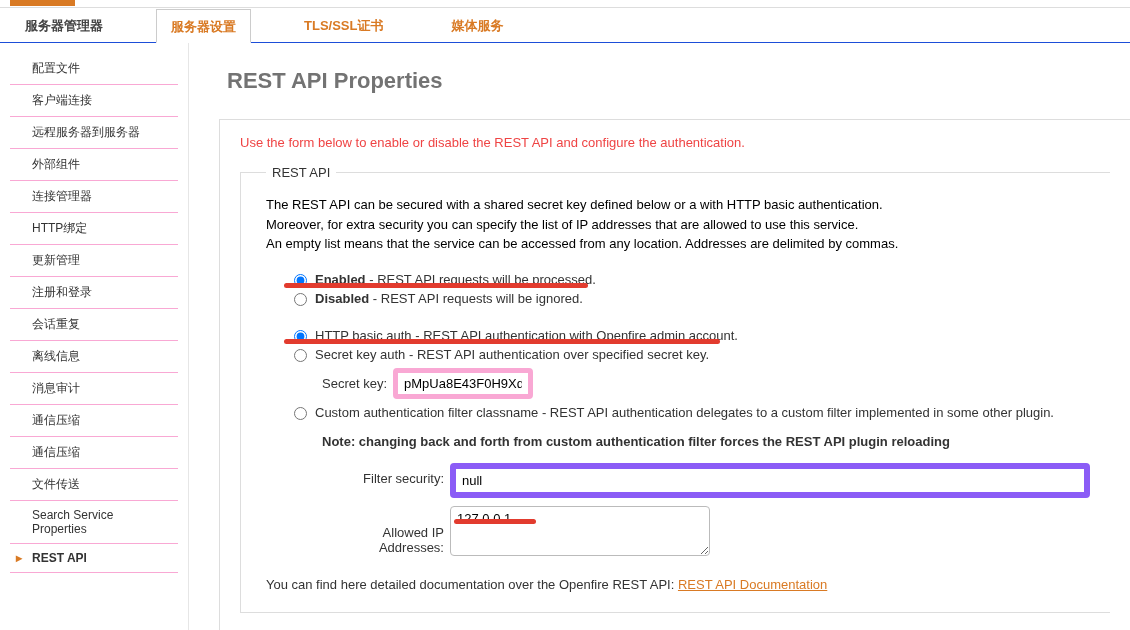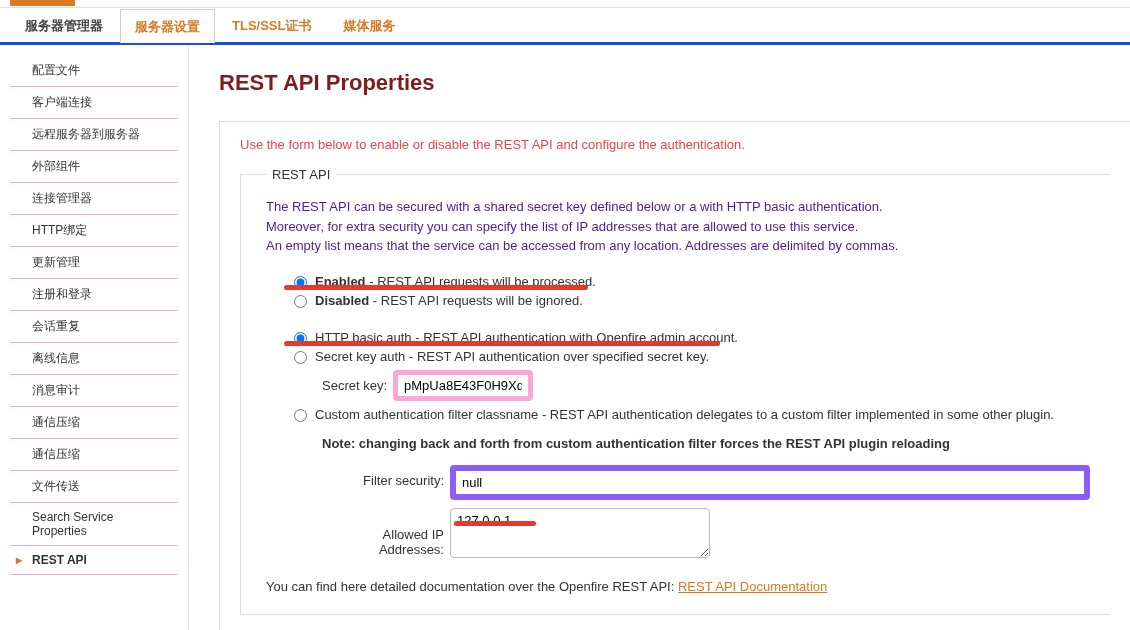--- a/index.html
+++ b/index.html
@@ -21,22 +21,23 @@
     position: absolute;
     left: 10px;
     top: -2px;
     width: 65px;
     height: 8px;
     background: #d97a24;
   }
   .tabs {
     display: flex;
     padding: 0 10px;
-    border-bottom: 3px solid #1d4ed8;
+    border-bottom: 1px solid #1d4ed8;
     background: #fff;
+    gap: 36px;
   }
   .tab {
     padding: 8px 14px 6px;
     font-size: 13px;
     font-weight: bold;
     border: 1px solid transparent;
     border-bottom: none;
     margin-right: 2px;
     cursor: pointer;
   }
@@ -75,23 +76,23 @@
     color: #d97a24;
     position: absolute;
     left: 6px;
   }
   .content {
     flex: 1;
     padding: 15px 0 20px 30px;
   }
   h1 {
     font-size: 22px;
-    color: #7f1d1d;
+    color: #737373;
     font-weight: bold;
-    margin: 10px 0 25px 0;
+    margin: 10px 0 25px 8px;
   }
   .panel {
     border: 1px solid #ddd;
     border-right: none;
     padding: 15px 20px 30px 20px;
   }
   .intro {
     font-size: 13px;
     color: #ef4444;
     margin-bottom: 15px;
@@ -102,21 +103,21 @@
     padding: 15px 20px 20px 25px;
     margin: 0;
   }
   legend {
     padding: 0 6px;
     font-size: 13px;
     color: #333;
   }
   .desc {
     font-size: 13px;
-    color: #4c1d95;
+    color: #000000;
     line-height: 1.5;
     margin-bottom: 18px;
   }
   .radio-row {
     display: flex;
     align-items: flex-start;
     margin: 4px 0 4px 28px;
     font-size: 13px;
     position: relative;
   }

